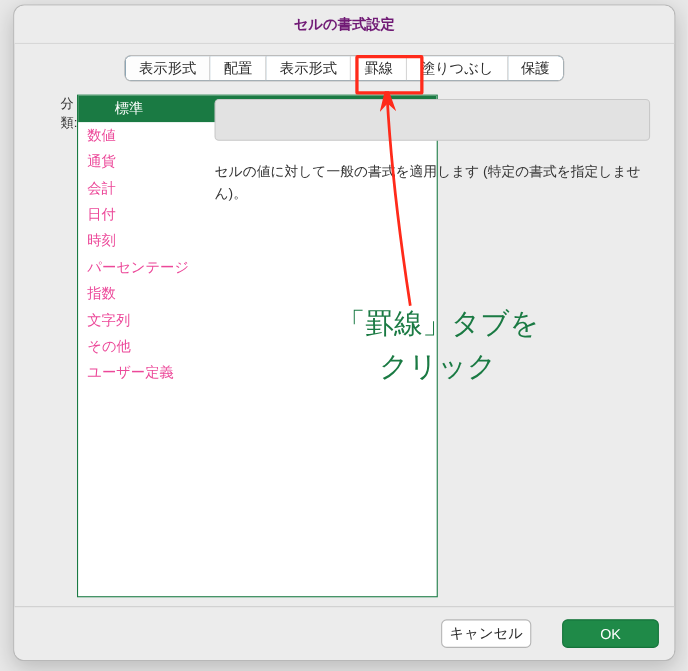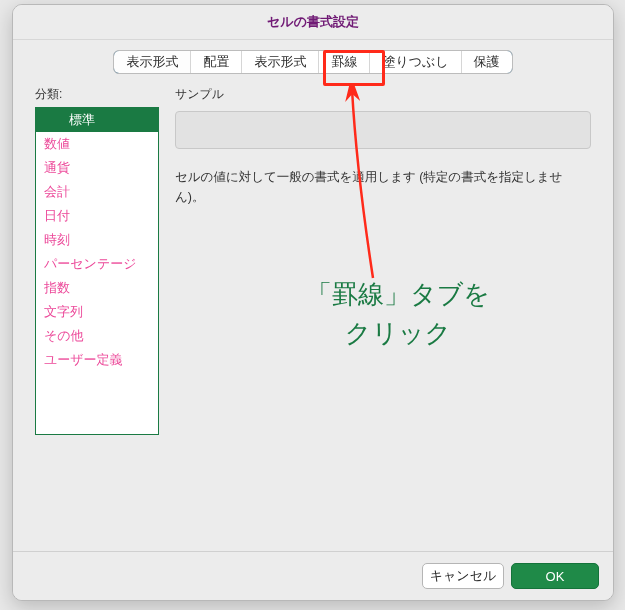--- a/index.html
+++ b/index.html
@@ -80,22 +80,23 @@
   }
   .content {
     flex: 1;
     display: flex;
     padding: 4px 22px 8px 22px;
     gap: 16px;
     position: relative;
   }
   .left {
     display: flex;
-    flex-direction: column;
+    flex-direction: row;
     width: 124px;
+    margin-left: 20px;
   }
   .section-label {
     font-size: 12px;
     color: #333;
     margin-bottom: 4px;
   }
   .category-list {
     border: 1px solid #1a7a43;
     background: #fff;
     flex: 0 0 326px;
@@ -133,21 +134,21 @@
     line-height: 1.6;
     padding-right: 4px;
   }
   .footer {
     height: 48px;
     border-top: 1px solid #d0d0d0;
     display: flex;
     justify-content: flex-end;
     align-items: center;
     padding: 0 14px;
-    gap: 7px;
+    gap: 28px;
     background: #ececec;
   }
   .btn {
     min-width: 80px;
     height: 24px;
     border-radius: 5px;
     font-size: 13px;
     display: flex;
     align-items: center;
     justify-content: center;
@@ -218,21 +219,20 @@
           <div class="item">時刻</div>
           <div class="item">パーセンテージ</div>
           <div class="item">指数</div>
           <div class="item">文字列</div>
           <div class="item">その他</div>
           <div class="item">ユーザー定義</div>
         </div>
       </div>
 
       <div class="right">
-        <div class="section-label">サンプル</div>
         <div class="sample-box"></div>
         <div class="desc">セルの値に対して一般の書式を適用します (特定の書式を指定しません)。</div>
       </div>
     </div>
 
     <div class="footer">
       <div class="btn">キャンセル</div>
       <div class="btn primary">OK</div>
     </div>
 

